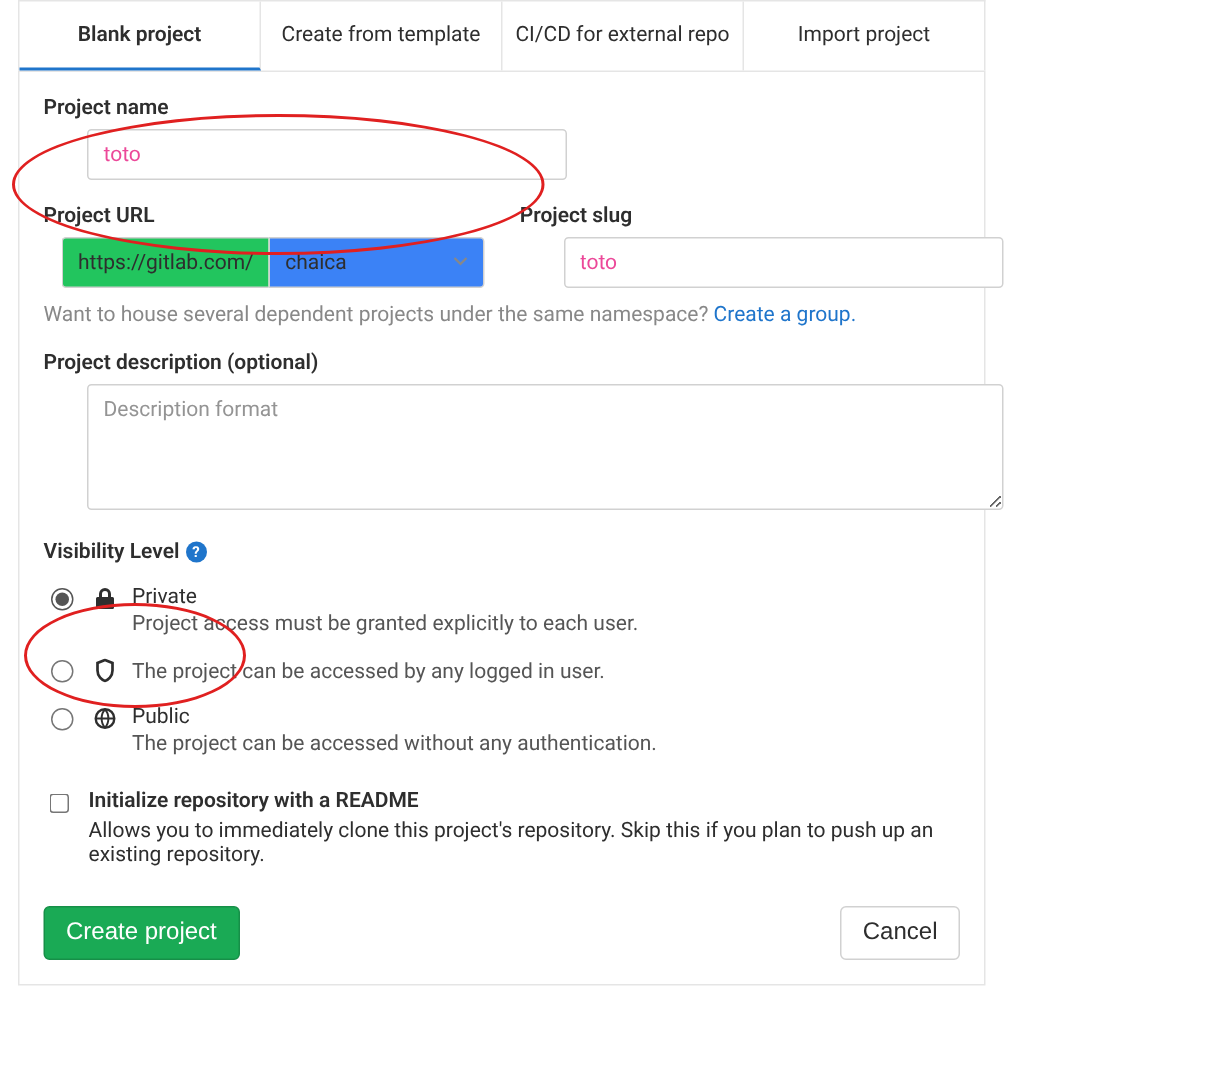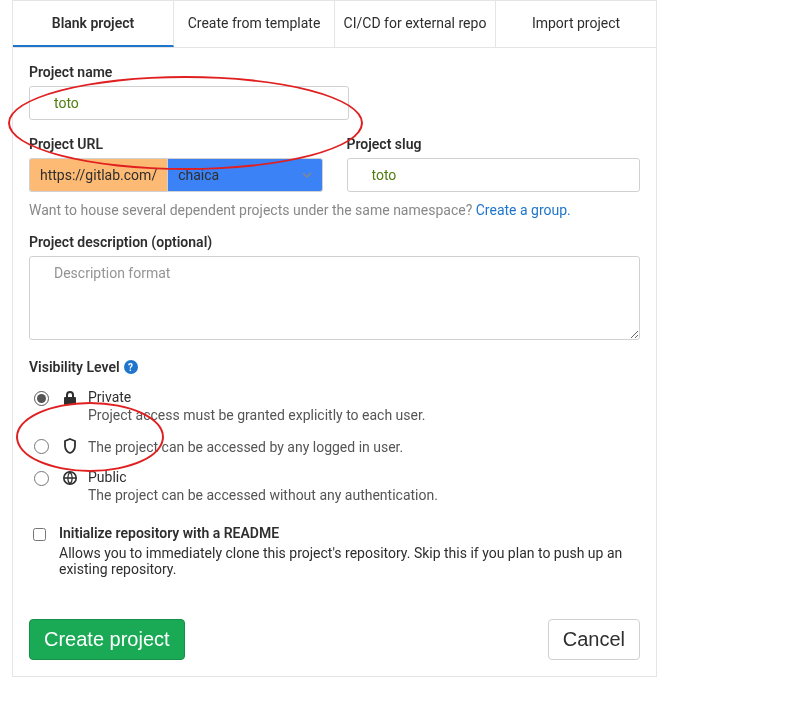--- a/index.html
+++ b/index.html
@@ -41,40 +41,42 @@
     padding: 16px;
     margin: 0 12px 12px 12px;
   }
   .label {
     font-weight: 600;
     margin-bottom: 6px;
     display: block;
   }
   .form-input, .form-textarea {
     width: 100%;
-    padding: 8px 24px;
+    padding: 8px 10px;
     border: 1px solid #d1d1d1;
     border-radius: 3px;
     font-size: 14px;
     font-family: inherit;
-    color: #4d7c0f;
+    color: #ec4899;
+    margin-left: 29px;
   }
   .form-input::placeholder, .form-textarea::placeholder { color: #949494; }
   .form-textarea { resize: both; height: 84px; }
   .row { display: flex; gap: 24px; margin-top: 16px; }
   .col { flex: 1; }
   .url-group { display: flex; }
   .url-prefix {
     padding: 8px 10px;
     border: 1px solid #d1d1d1;
     border-right: none;
     border-radius: 3px 0 0 3px;
-    background: #fdba74;
+    background: #22c55e;
     color: #2e2e2e;
     white-space: nowrap;
+    margin-left: 12px;
   }
   .url-select {
     flex: 1;
     padding: 8px 28px 8px 10px;
     border: 1px solid #d1d1d1;
     border-radius: 0 3px 3px 0;
     background: #3b82f6;
     position: relative;
     display: flex;
     align-items: center;
@@ -120,24 +122,23 @@
   .readme-wrap { display:flex; align-items:flex-start; gap:10px; }
   .actions {
     display: flex;
     justify-content: space-between;
     align-items: center;
     margin-top: 26px;
   }
   .btn {
     padding: 8px 14px;
     border-radius: 4px;
-    font-size: 20px;
+    font-size: 16px;
     cursor: pointer;
     border: 1px solid transparent;
-    margin-top: 16px;
   }
   .btn-primary {
     background: #1aaa55;
     border-color: #168f48;
     color: #fff;
   }
   .btn-cancel {
     background: #fff;
     border: 1px solid #d1d1d1;
     color: #2e2e2e;

